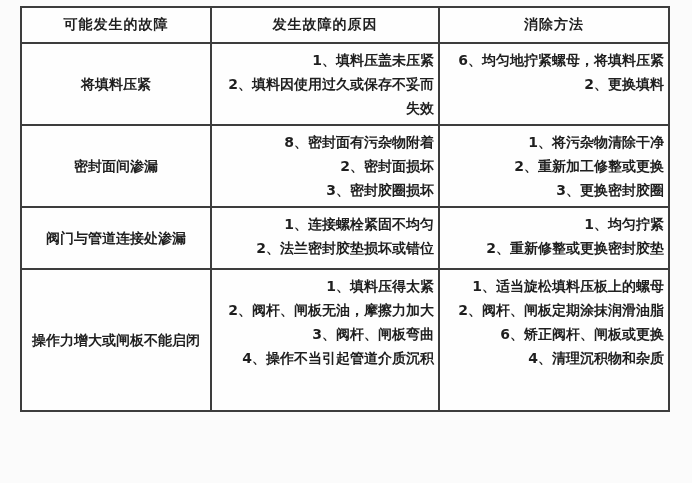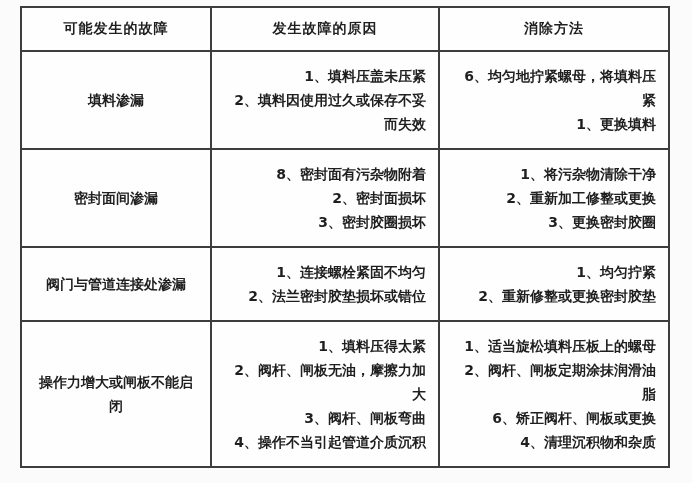--- a/index.html
+++ b/index.html
@@ -24,21 +24,21 @@
     width: 648px;
     border-collapse: collapse;
     table-layout: fixed;
     background: #fefefe;
   }
   table.fault-table th,
   table.fault-table td {
     border: 2px solid #3d3d3d;
     font-weight: bold;
     font-size: 14px;
-    padding: 12px;
+    padding: 4px;
     box-sizing: border-box;
   }
   col.c1 { width: 190px; }
   col.c2 { width: 228px; }
   col.c3 { width: 230px; }
   th.hdr {
     height: 36px;
     text-align: center;
     vertical-align: middle;
     font-size: 14px;
@@ -77,28 +77,28 @@
     </colgroup>
     <thead>
       <tr>
         <th class="hdr">可能发生的故障</th>
         <th class="hdr">发生故障的原因</th>
         <th class="hdr">消除方法</th>
       </tr>
     </thead>
     <tbody>
       <tr class="r1">
-        <td class="fault">填料渗漏</td>
+        <td class="fault">将填料压紧</td>
         <td class="list">
           <div class="line">1、填料压盖未压紧</div>
           <div class="line">2、填料因使用过久或保存不妥而失效</div>
         </td>
         <td class="list">
           <div class="line">6、均匀地拧紧螺母，将填料压紧</div>
-          <div class="line">1、更换填料</div>
+          <div class="line">2、更换填料</div>
         </td>
       </tr>
       <tr class="r2">
         <td class="fault">密封面间渗漏</td>
         <td class="list">
           <div class="line">8、密封面有污杂物附着</div>
           <div class="line">2、密封面损坏</div>
           <div class="line">3、密封胶圈损坏</div>
         </td>
         <td class="list">

